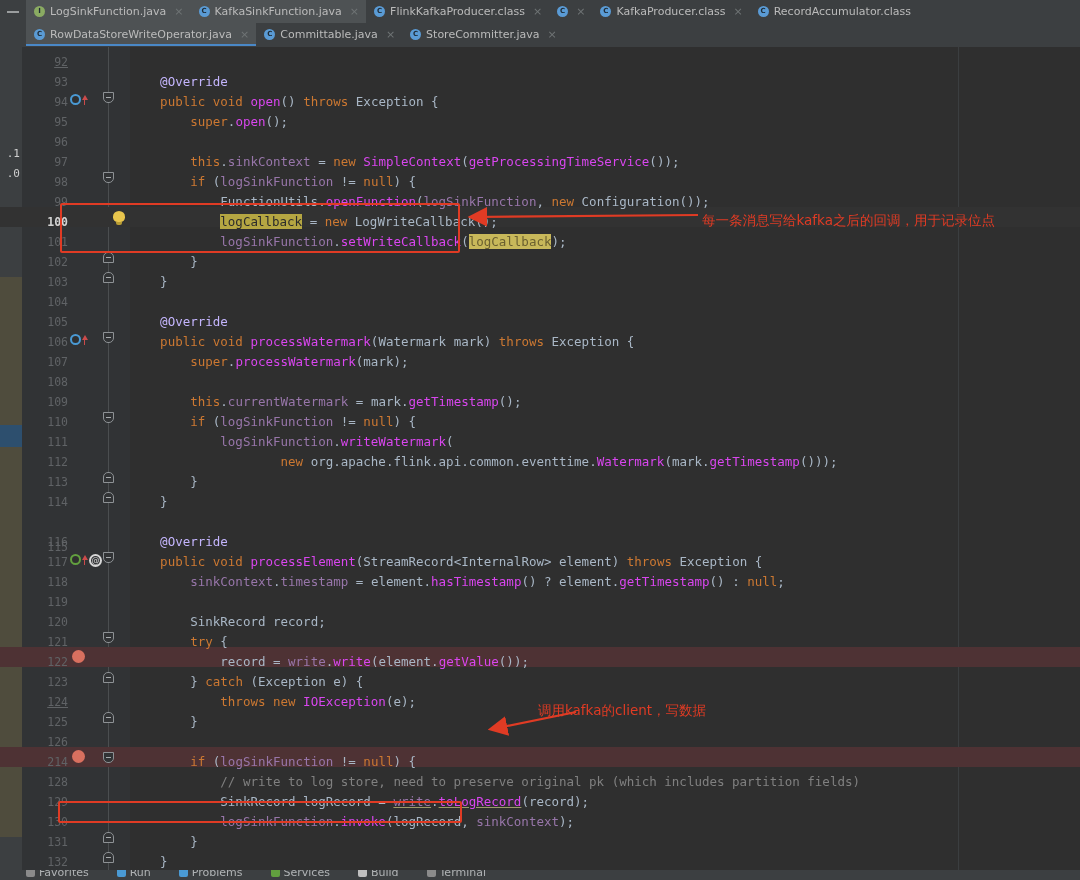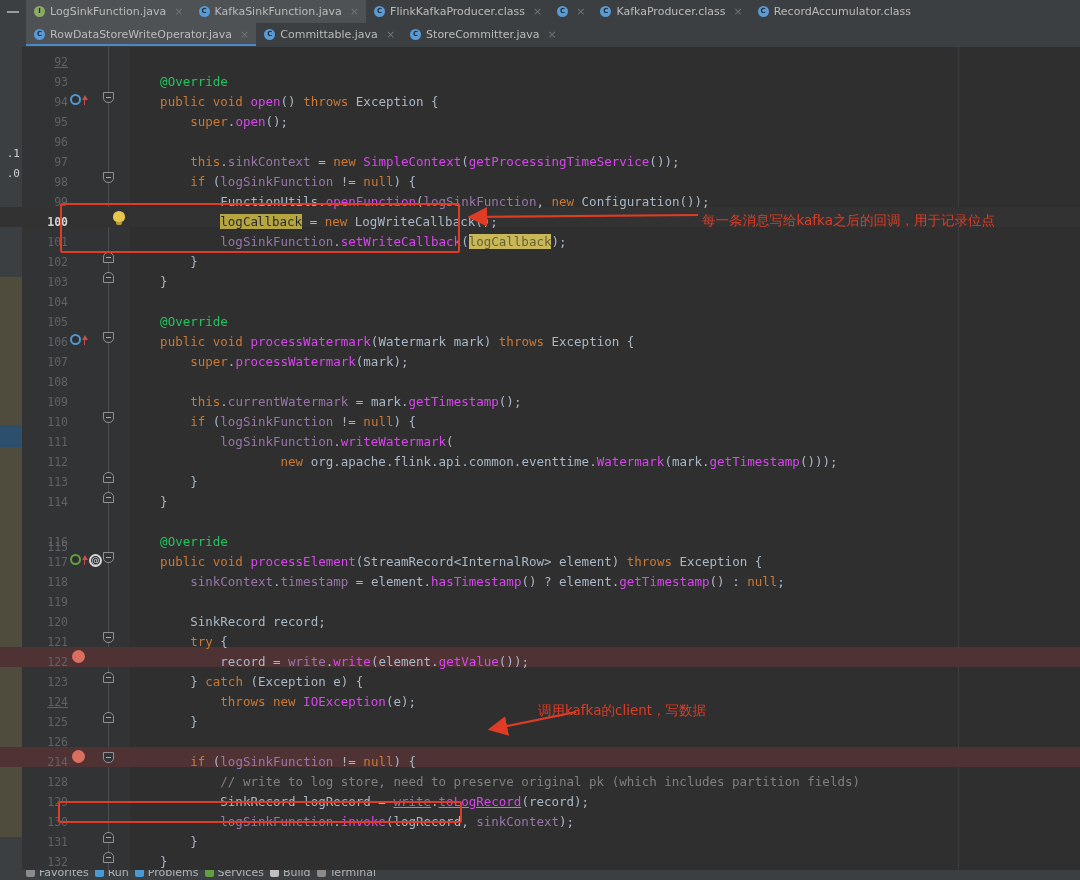--- a/index.html
+++ b/index.html
@@ -104,21 +104,21 @@
   }
   .lnum.cur{ color:#d4d4d4; font-weight:bold; }
 
   
   .rowbg{ position:absolute; left:0; width:1080px; height:20px; }
   .rowbg.bp{ background:#4e3234; }
   .rowbg.caret{ background:#323232; }
 
   
   .kw   { color:#cc7832; }
-  .ann  { color:#22c55e; }
+  .ann  { color:#c4b5fd; }
   .cmt  { color:#808080; }
   .fld  { color:#9876aa; }
   .mth  { color:#d946ef; }
   .plain{ color:#a9b7c6; }
   .wr   { text-decoration:underline; text-decoration-color:#9a9a6a; }
 
   .hlsel{ background:#b5a642; color:#2b2b2b; }
   .hlsel2{ background:#c8b85a; color:#6b6030; }
   .caretbar{
     display:inline-block; width:1px; height:14px; background:#e8e8e8;
@@ -190,21 +190,21 @@
     transform:rotate(-20deg); font-family:"DejaVu Sans", sans-serif;
     pointer-events:none; user-select:none;
   }
 
   
   .bottombar{
     position:absolute; left:0; top:870px; width:1080px; height:10px;
     background:#3c3f41; overflow:hidden;
   }
   .bb-items{
-    position:absolute; left:18px; top:-4px; display:flex; gap:6px;
+    position:absolute; left:18px; top:-4px; display:flex; gap:28px;
     color:#b0b3b5; font-size:11px; align-items:flex-start;padding-left:8px;
   }
   .bb-items .it{ display:flex; align-items:center; gap:4px; white-space:nowrap; }
   .sq{ width:9px;height:9px;border-radius:2px; display:inline-block; }
 </style>
 </head>
 <body>
 
 <div class="tabbar">
 

